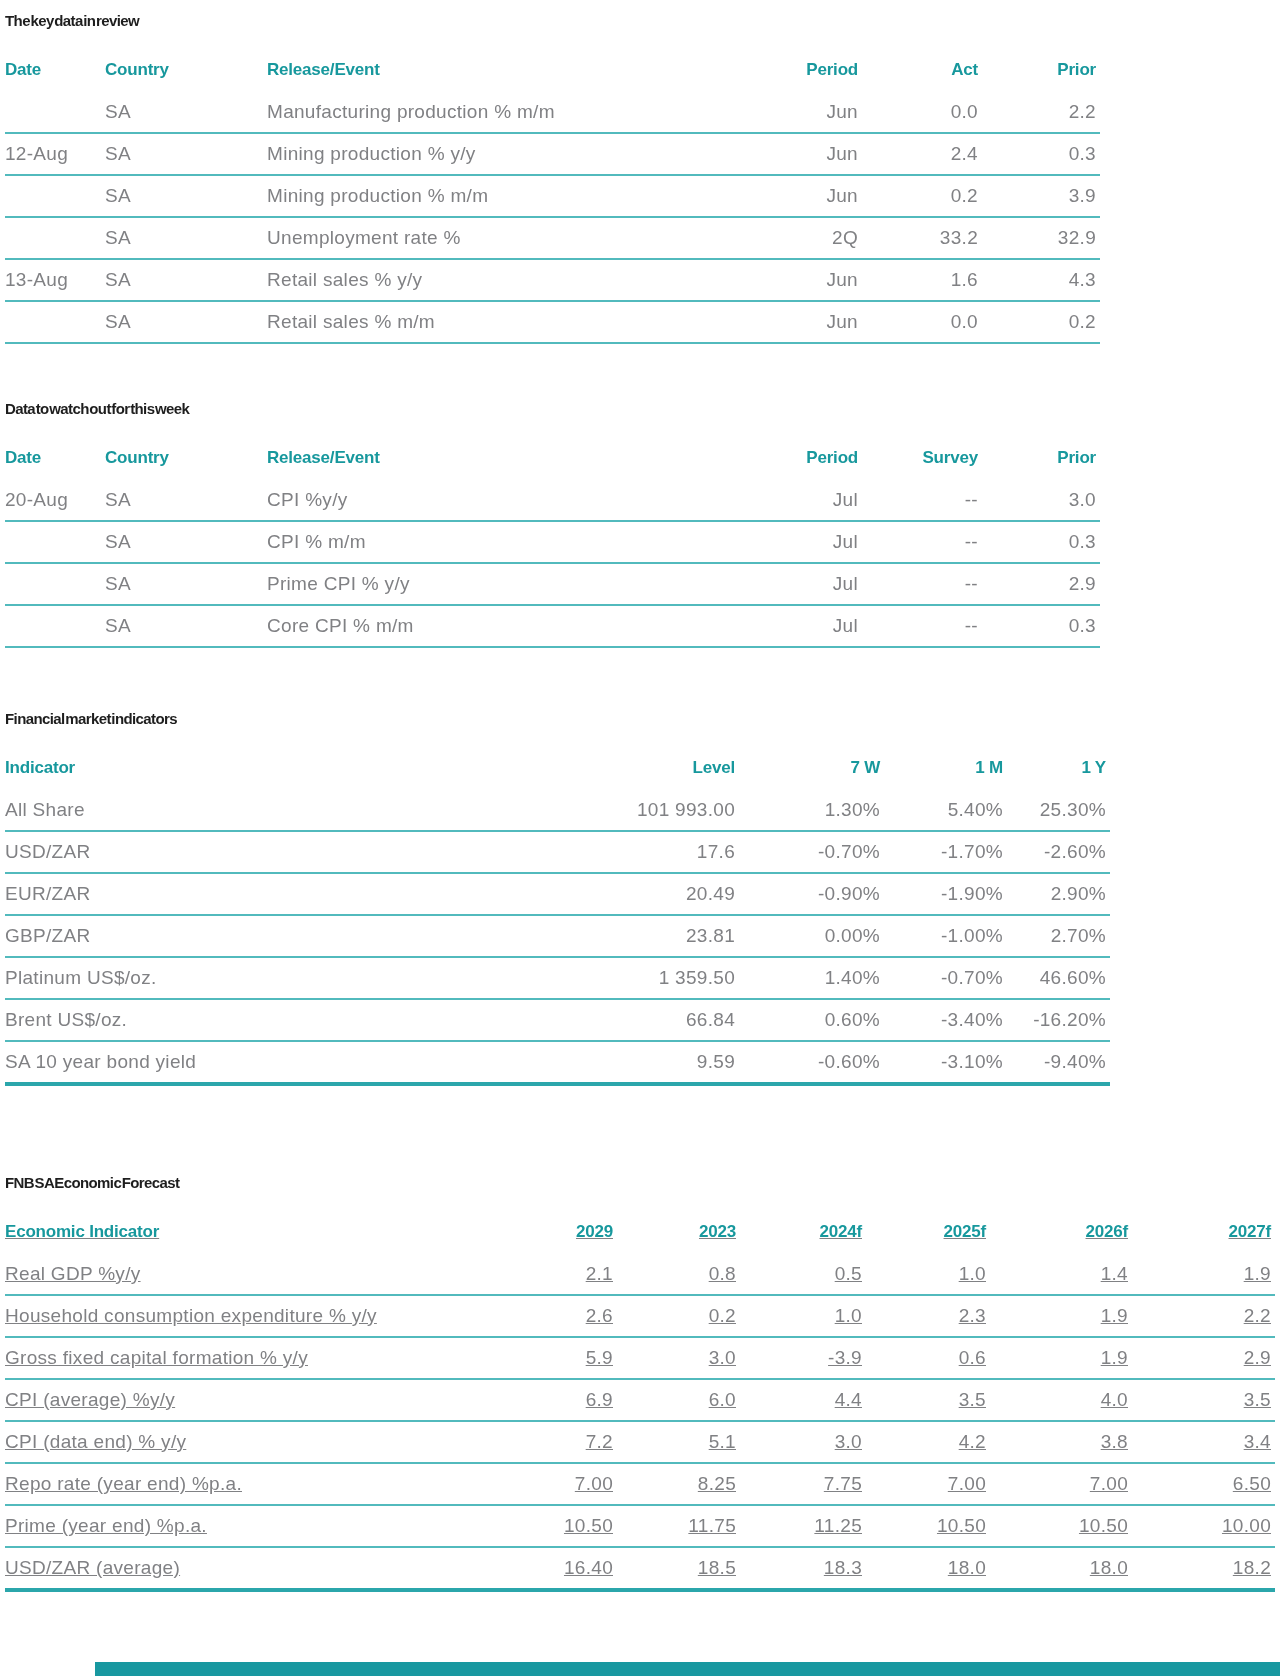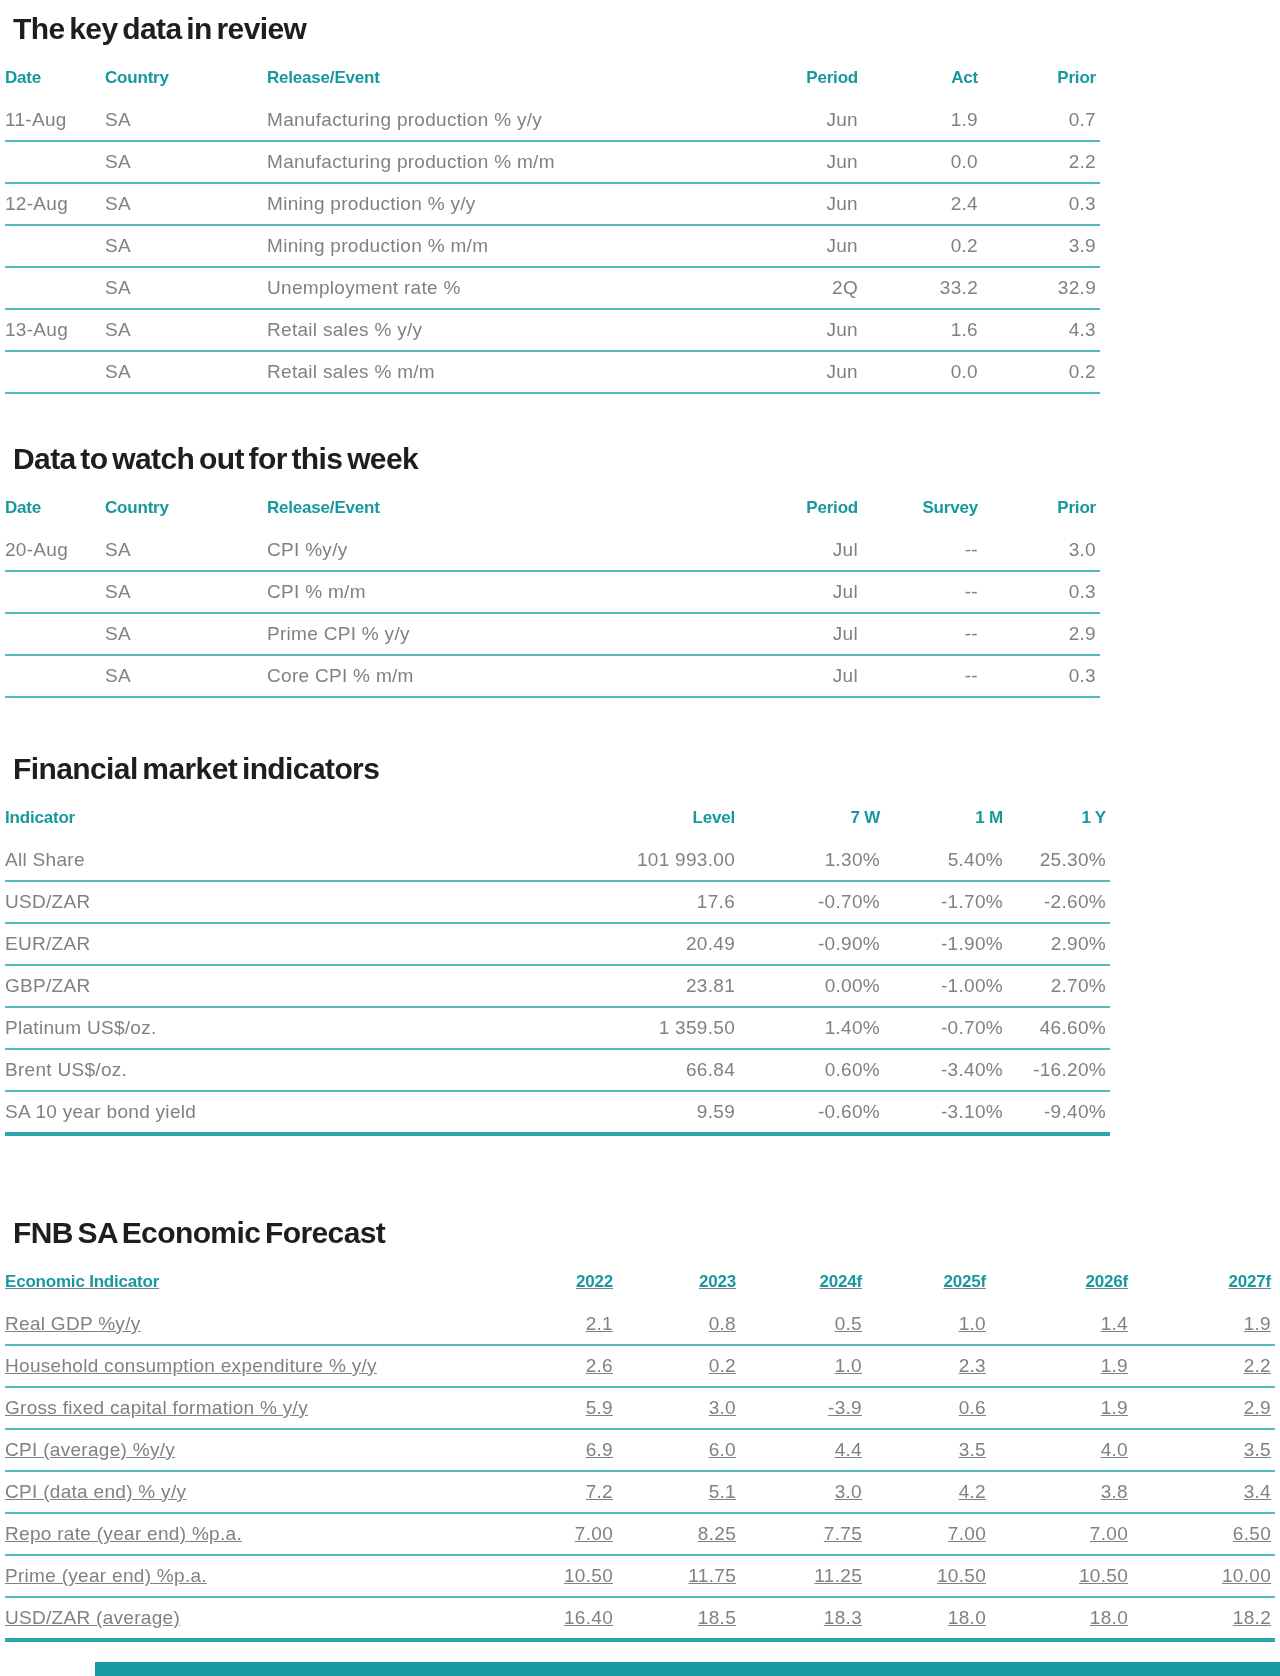--- a/index.html
+++ b/index.html
@@ -2,21 +2,21 @@
 <html><head>
 <meta charset="utf-8">
 <style>
   html,body{margin:0;padding:0;background:#ffffff;}
   body{
     width:1280px;height:1676px;position:relative;overflow:hidden;
     font-family:"Liberation Sans","DejaVu Sans",sans-serif;color:#808184;
   }
   .page{padding:8px 0 0 5px;}
   h2{
-    font-size:30px;line-height:26px;margin:8px;color:#1e1e1e;font-weight:700;
+    font-size:15px;line-height:26px;margin:0;color:#1e1e1e;font-weight:700;
     letter-spacing:-0.6px;word-spacing:-3px;
   }
   table{border-collapse:collapse;table-layout:fixed;margin-top:14px;}
   th{
     font-size:17px;color:#17989d;font-weight:700;letter-spacing:-0.2px;
     height:44px;vertical-align:middle;padding:0 4px 0 0;white-space:nowrap;
   }
   td{
     font-size:19px;height:40px;vertical-align:middle;padding:0 4px 0 0;
     border-bottom:2px solid #52babd;letter-spacing:0.3px;white-space:nowrap;
@@ -48,28 +48,20 @@
             <th class="l">Date</th>
             <th class="l">Country</th>
             <th class="l">Release/Event</th>
             <th class="r">Period</th>
             <th class="r">Act</th>
             <th class="r">Prior</th>
           </tr>
         </thead>
         <tbody>
           <tr>
-            <td class="l">11-Aug</td>
-            <td class="l">SA</td>
-            <td class="l">Manufacturing production % y/y</td>
-            <td class="r">Jun</td>
-            <td class="r">1.9</td>
-            <td class="r">0.7</td>
-          </tr>
-          <tr>
             <td class="l"></td>
             <td class="l">SA</td>
             <td class="l">Manufacturing production % m/m</td>
             <td class="r">Jun</td>
             <td class="r">0.0</td>
             <td class="r">2.2</td>
           </tr>
           <tr>
             <td class="l">12-Aug</td>
             <td class="l">SA</td>
@@ -253,21 +245,21 @@
           <col style="width: 120px;">
           <col style="width: 123px;">
           <col style="width: 126px;">
           <col style="width: 124px;">
           <col style="width: 142px;">
           <col style="width: 143px;">
         </colgroup>
         <thead>
           <tr>
             <th class="l">Economic Indicator</th>
-            <th class="r">2022</th>
+            <th class="r">2029</th>
             <th class="r">2023</th>
             <th class="r">2024f</th>
             <th class="r">2025f</th>
             <th class="r">2026f</th>
             <th class="r">2027f</th>
           </tr>
         </thead>
         <tbody>
           <tr>
             <td class="l">Real GDP %y/y</td>

